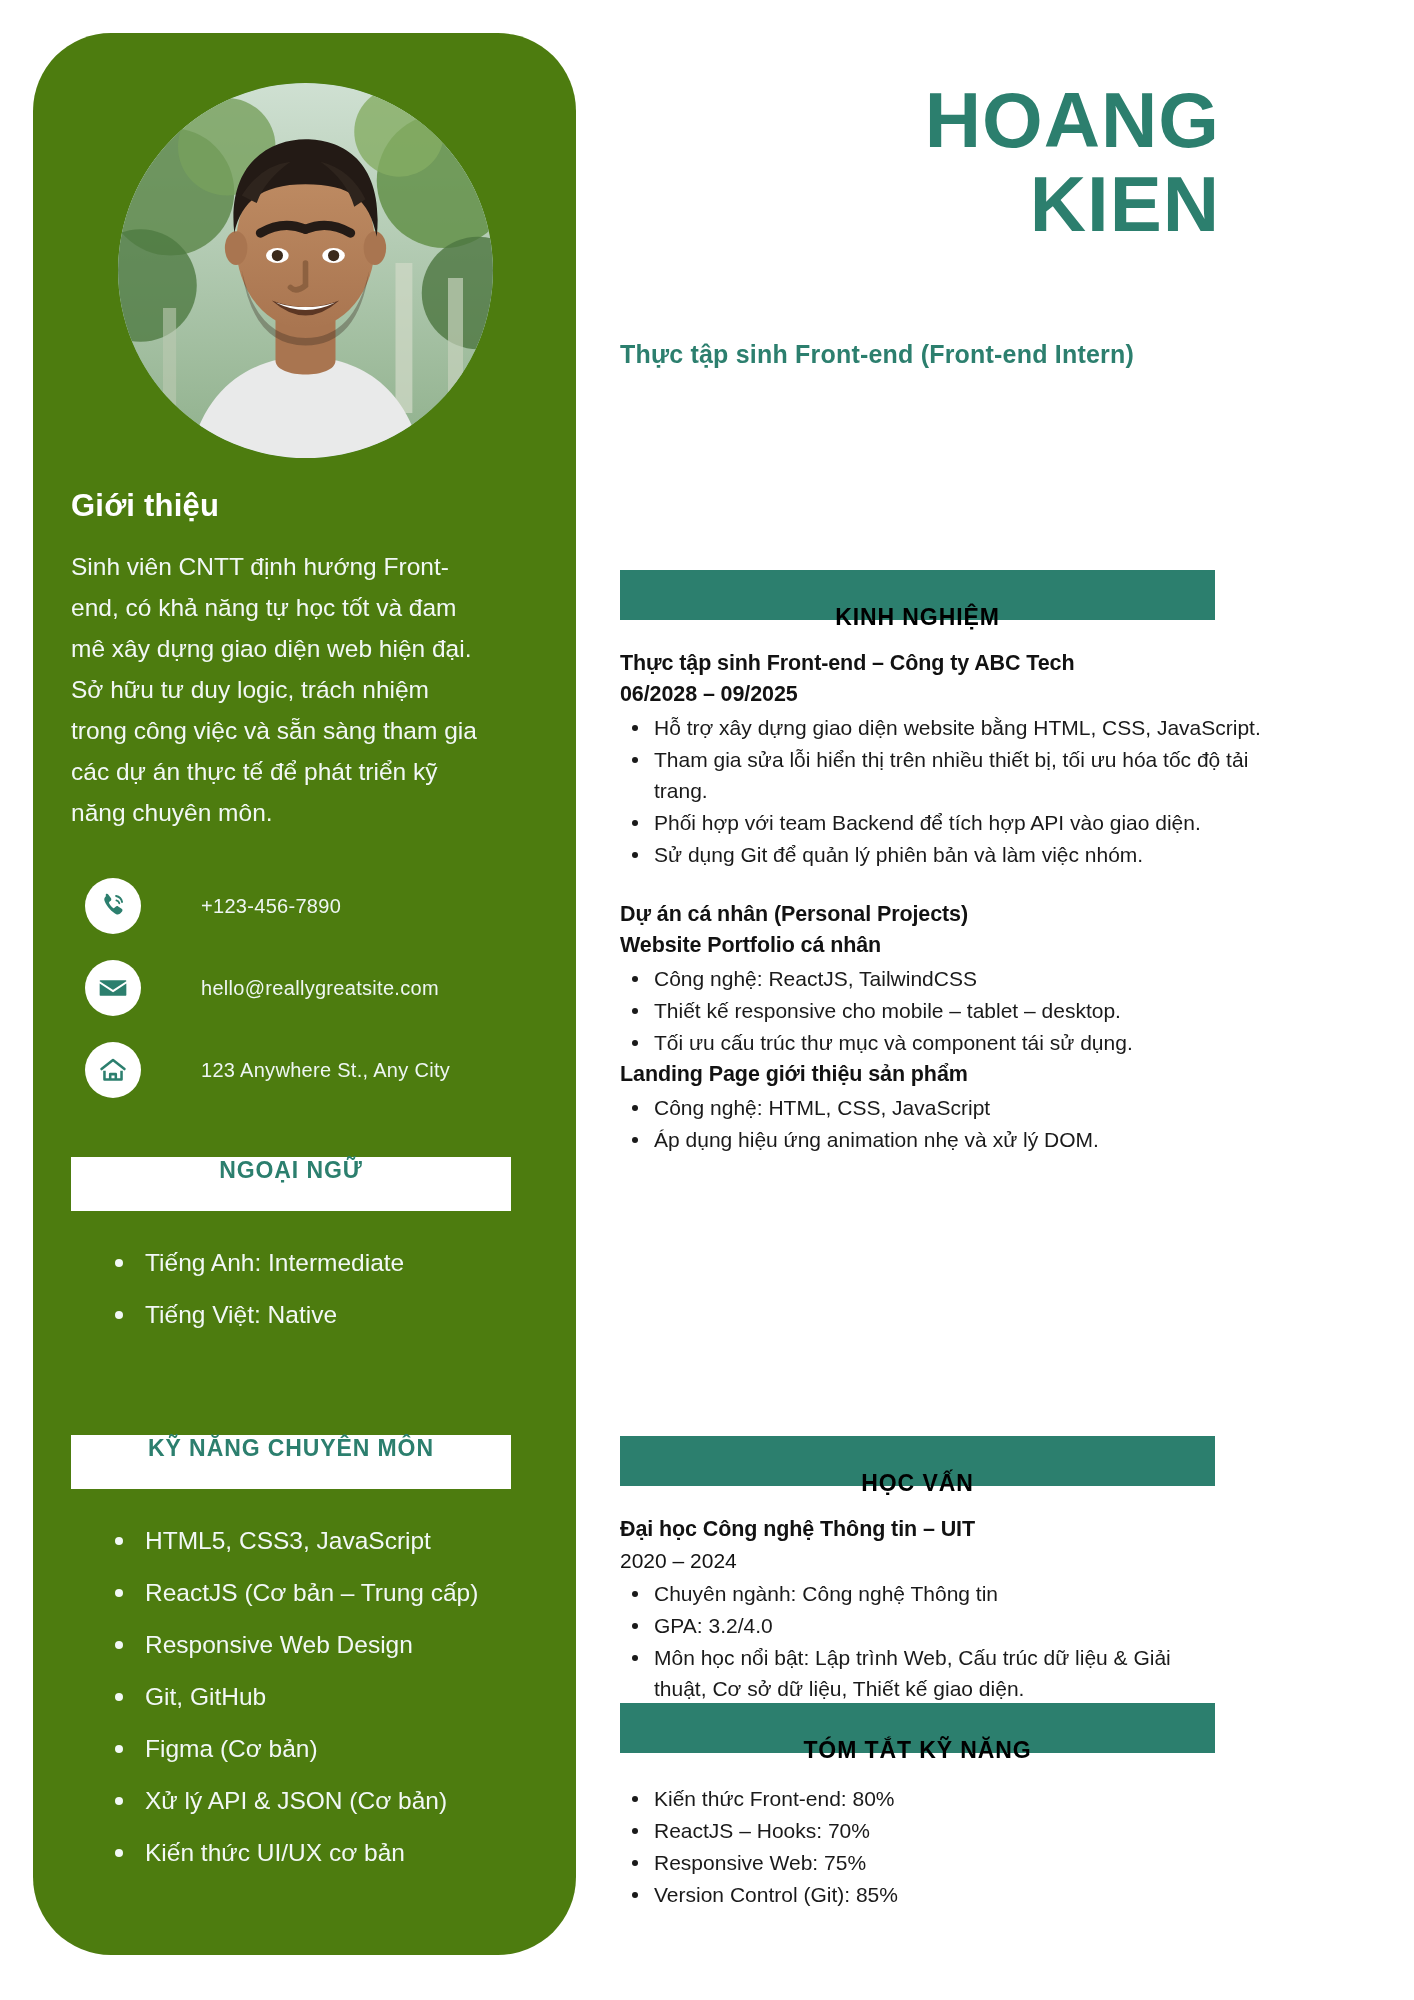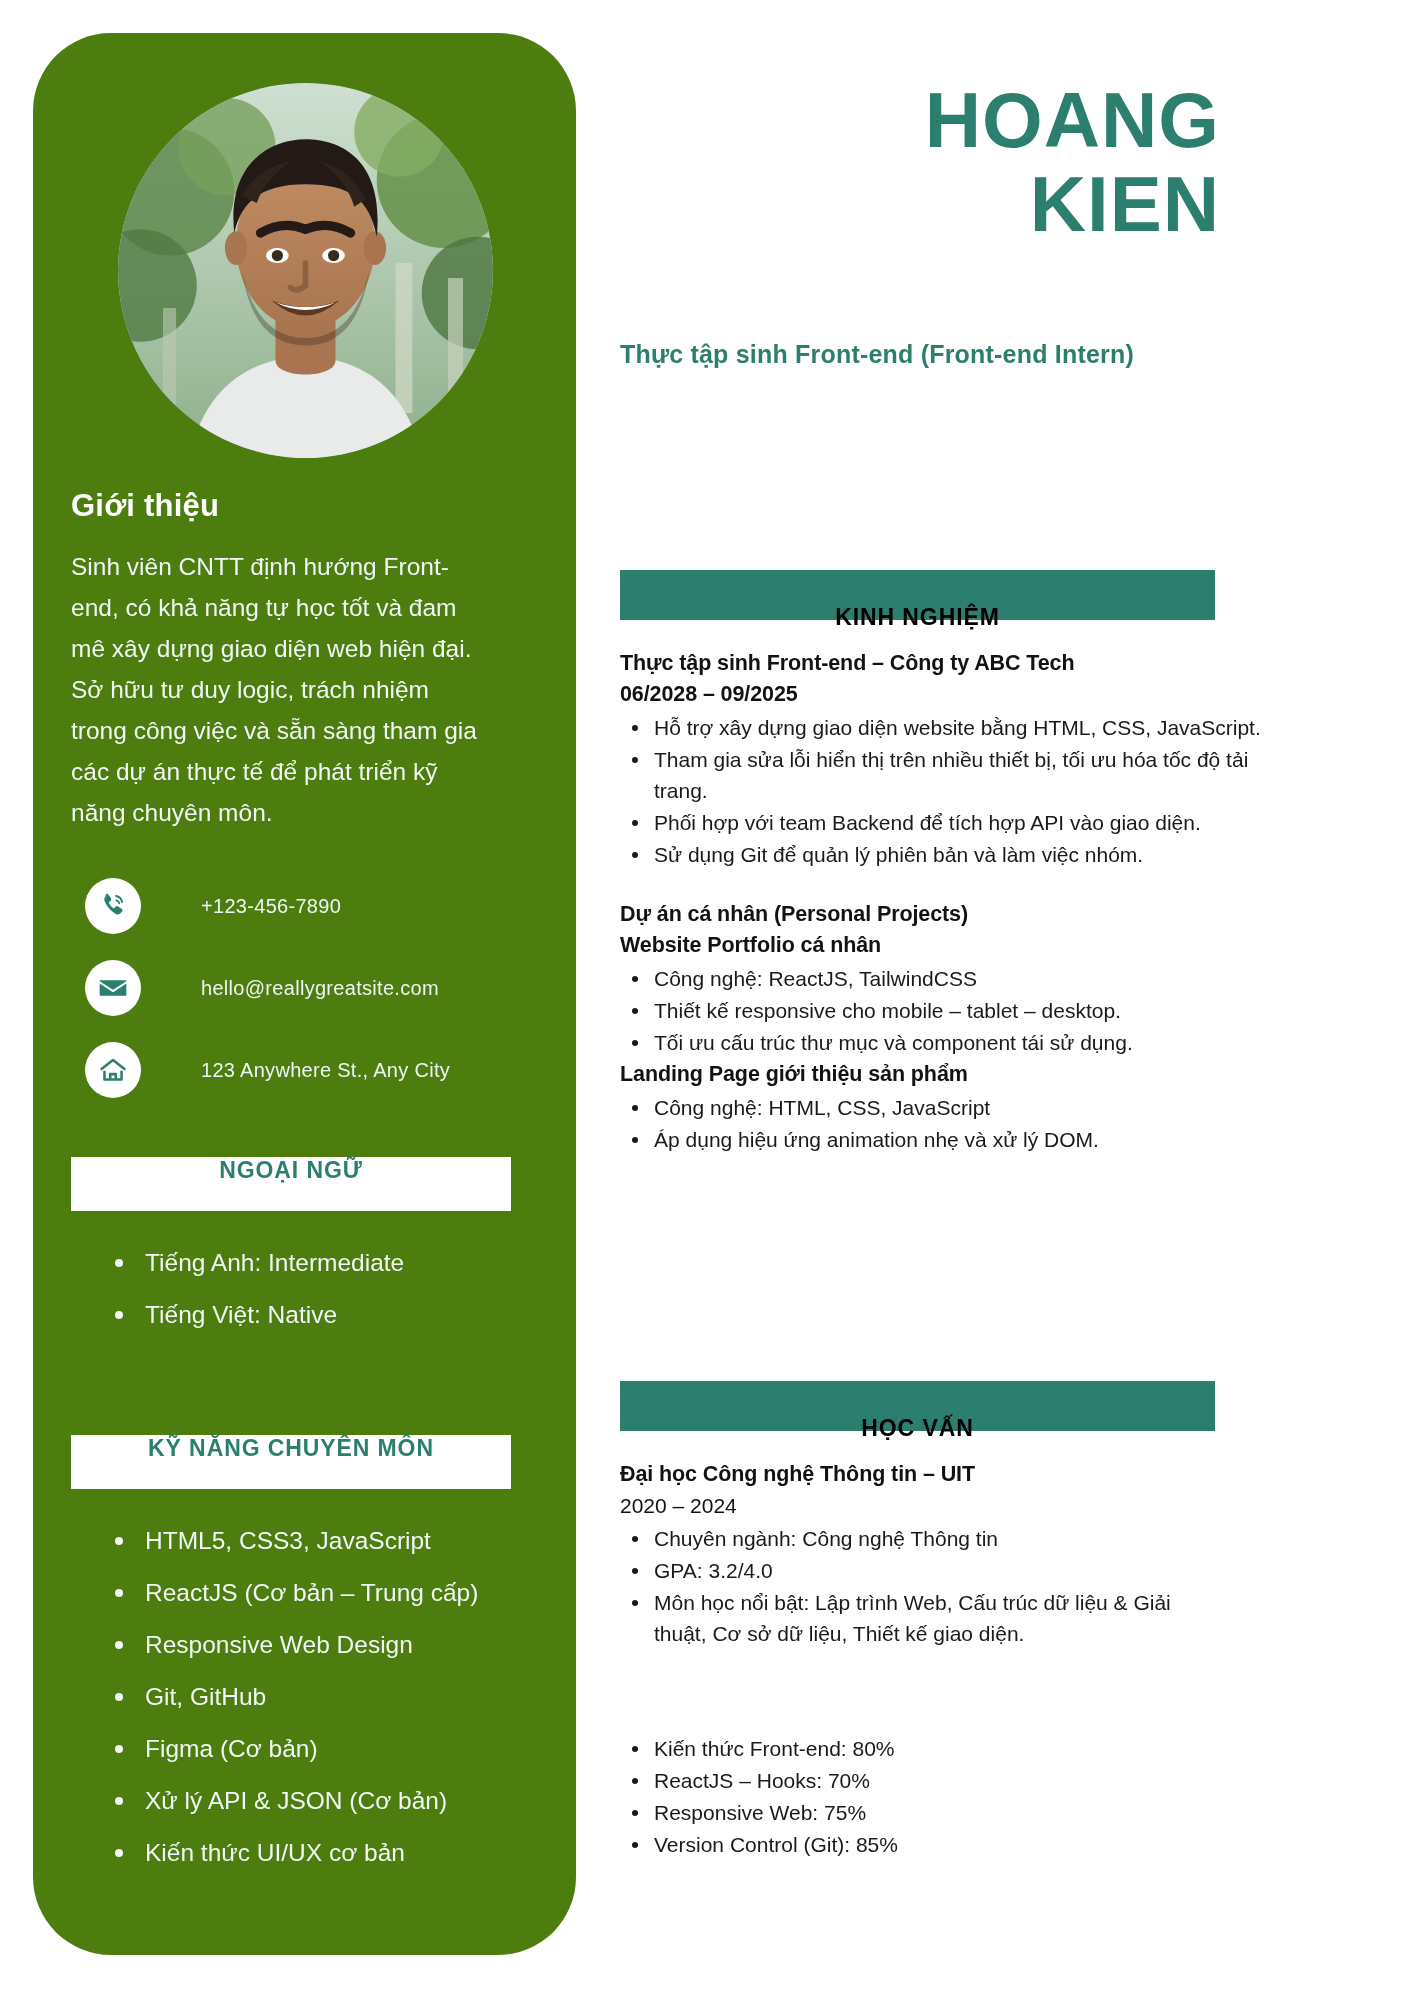--- a/index.html
+++ b/index.html
@@ -175,21 +175,21 @@
   .mn-banner span {
     color: #000000;
     font-size: 23px;
     font-weight: bold;
     letter-spacing: 0.9px;
     margin-top: 45px;
   }
 
   .sect { position: absolute; left: 0; width: 700px; }
   #sect-exp  { top: 570px; }
-  #sect-edu  { top: 1381px; }
+  #sect-edu  { top: 1436px; }
   #sect-sum  { top: 1703px; }
 
   .blk-heading {
     color: #121212;
     font-size: 21.5px;
     font-weight: bold;
     line-height: 31px;
     letter-spacing: -0.1px;
   }
   .blk-sub {
@@ -403,20 +403,23 @@
       <div class="blk-heading">Đại học Công nghệ Thông tin – UIT</div>
       <div class="blk-sub">2020 – 2024</div>
       <ul class="mn-list">
         <li>Chuyên ngành: Công nghệ Thông tin</li>
         <li>GPA: 3.2/4.0</li>
         <li style="width:560px">Môn học nổi bật: Lập trình Web, Cấu trúc dữ liệu &amp; Giải thuật, Cơ sở dữ liệu, Thiết kế giao diện.</li>
       </ul>
     </section>
 
     <section class="sect" id="sect-sum">
+      <div class="mn-banner">
+        <span>TÓM TẮT KỸ NĂNG</span>
+      </div>
 
       <div class="gap-28"></div>
 
       <ul class="mn-list">
         <li>Kiến thức Front-end: 80%</li>
         <li>ReactJS – Hooks: 70%</li>
         <li>Responsive Web: 75%</li>
         <li>Version Control (Git): 85%</li>
       </ul>
     </section>

